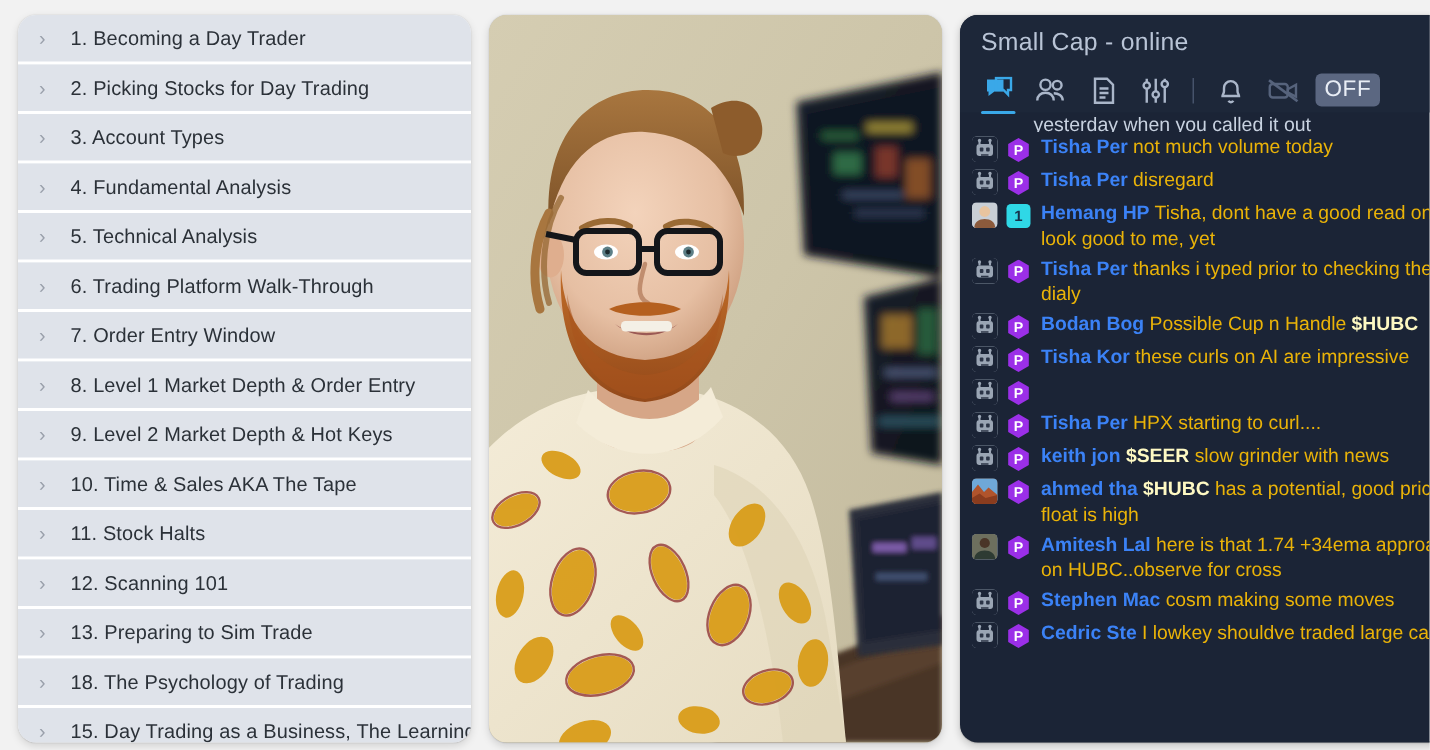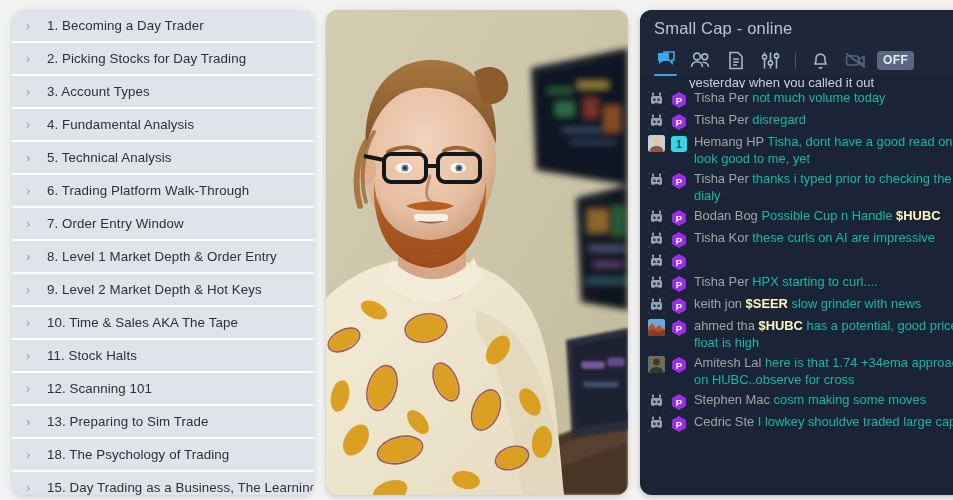--- a/index.html
+++ b/index.html
@@ -111,22 +111,22 @@
     border-radius: 1px;
   }
   .tbar-div {
     width: 1px; height: 17px;
     background: #46536b;
     margin: 0 2px;
   }
   .off-badge {
     background: #5b6781;
     color: #e8edf5;
-    font-size: 12px;
-    font-weight: bold;
+    font-size: 15px;
+    font-weight: normal;
     letter-spacing: 0.4px;
     padding: 2px 6px 3px 6px;
     border-radius: 4px;
     margin-left: -1px;
     cursor: pointer;
   }
 
   #chat-scroll {
     flex: 1 1 auto;
     overflow: hidden;
@@ -183,23 +183,23 @@
     font-size: 12.9px;
     line-height: 16.5px;
     color: #e3e9f2;
     flex: 1 1 auto;
     white-space: normal;
     width: 252px;
     max-height: 33px;
     overflow: hidden;
     word-break: normal;
   }
-  .uname { color: #a3a3a3; font-weight: normal; }
+  .uname { color: #3b82f6; font-weight: bold; }
   .ticker { color: #fef9c3; font-weight: bold; }
-  .mtext { color: #14b8a6; }
+  .mtext { color: #eab308; }
 </style>
 </head>
 <body>
 
 <div id="curriculum-panel">
   <div id="curriculum-list">
       <div class="curriculum-row">
         <span class="chev">›</span>
         <span class="curriculum-label">1. Becoming a Day Trader</span>
       </div>

